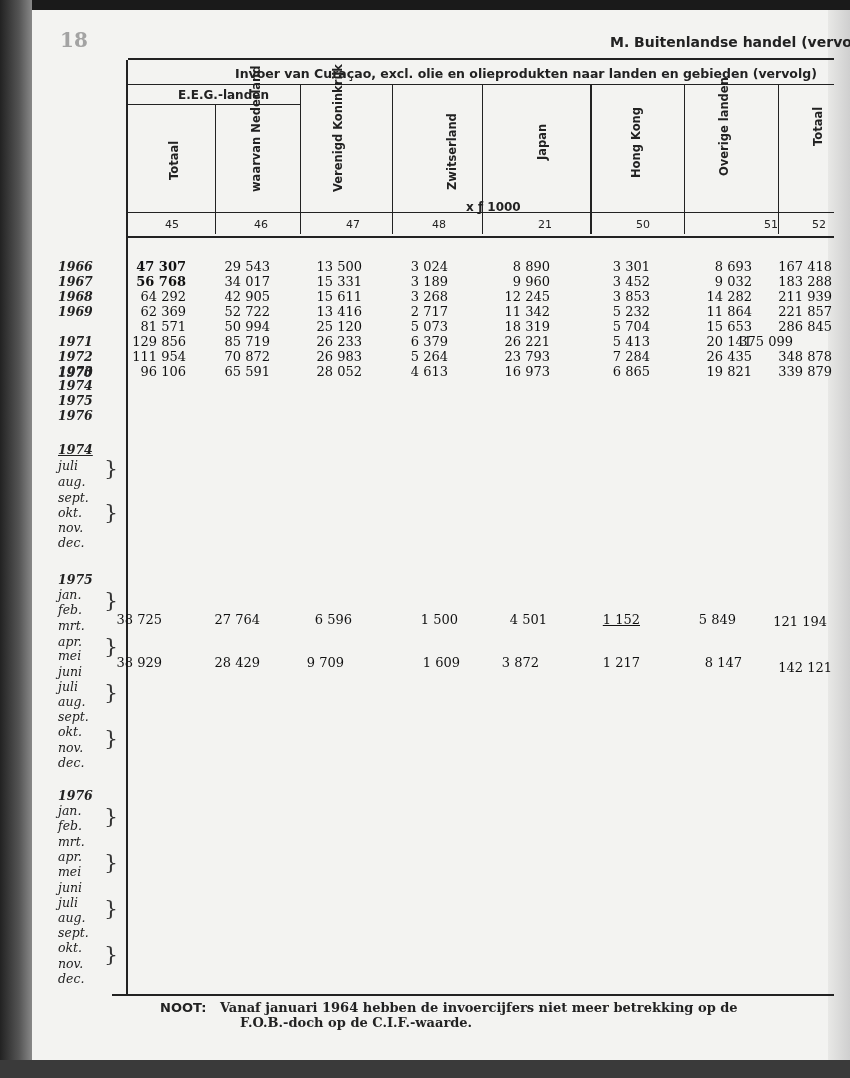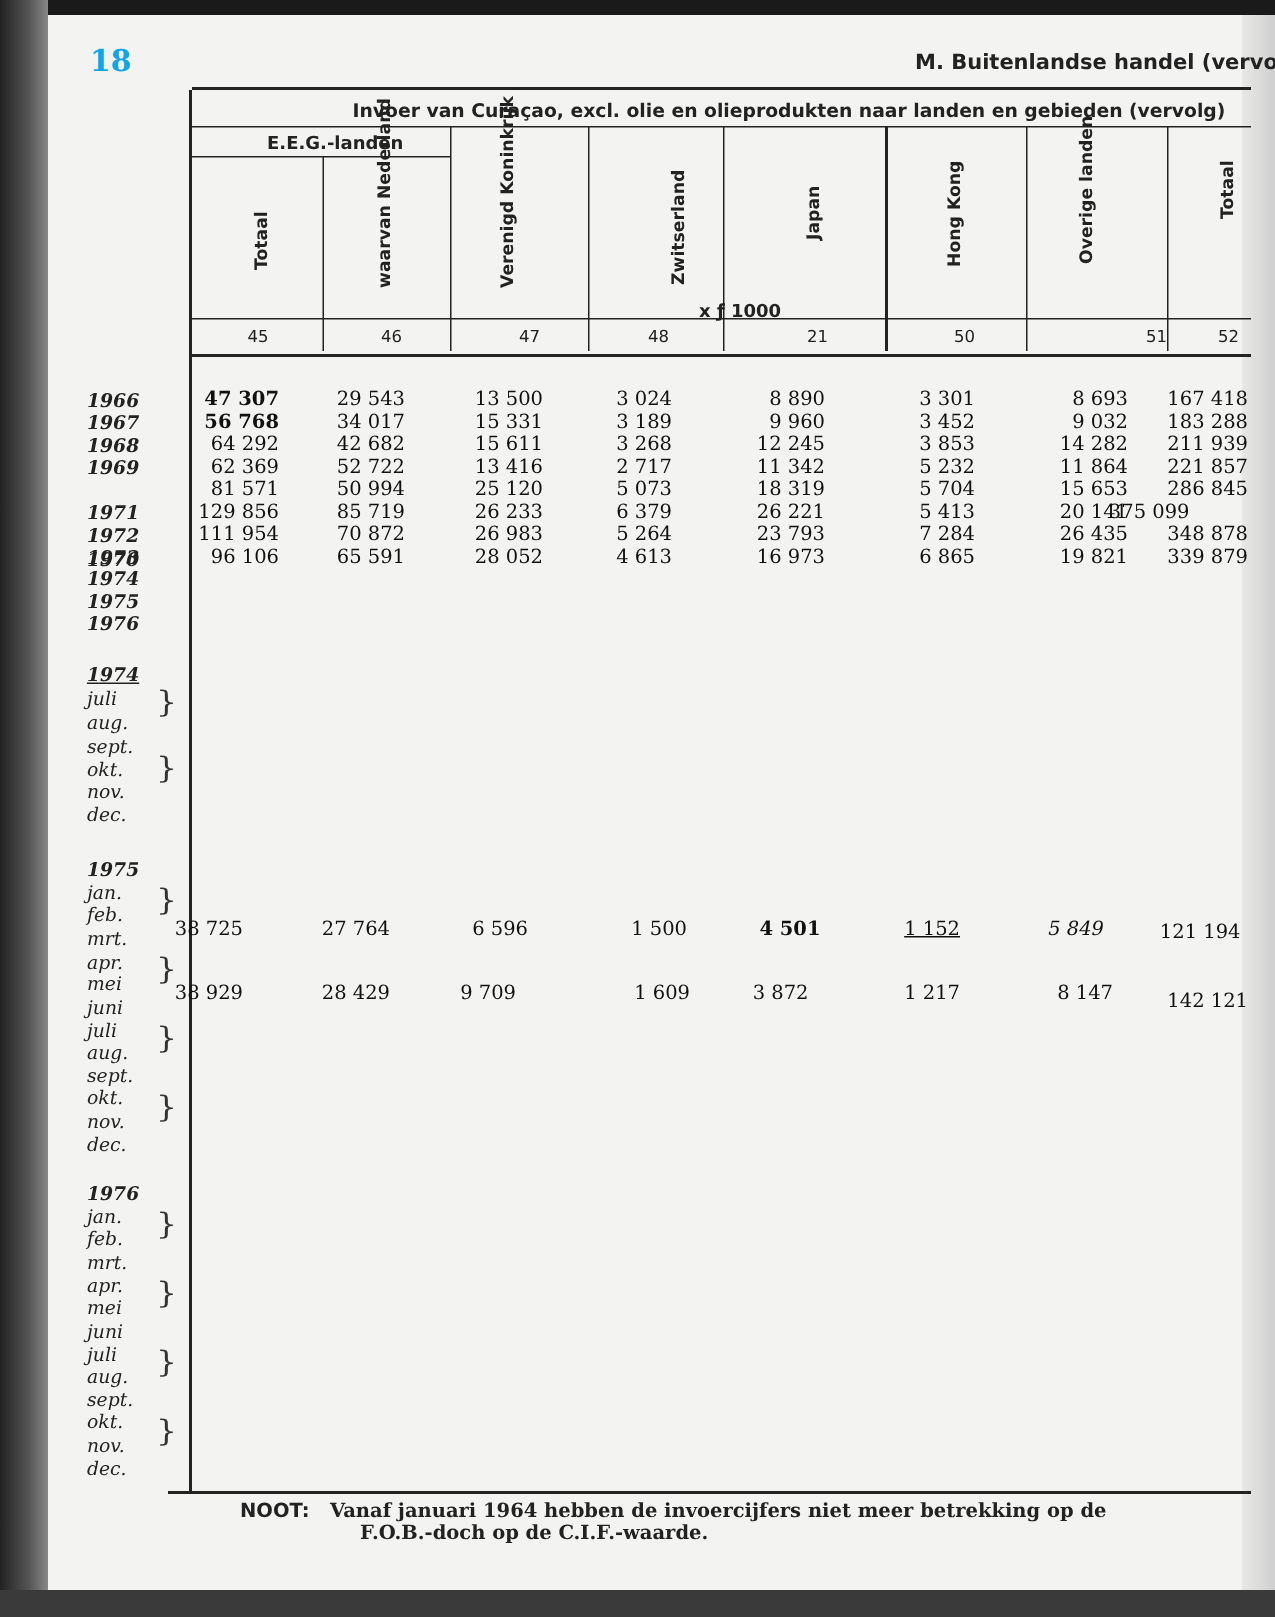--- a/index.html
+++ b/index.html
@@ -10,21 +10,21 @@
   }
   .page {
     position:absolute; left:32px; top:10px; width:818px; height:1050px;
     background:#f3f3f1;
   }
   .topbar { position:absolute; left:0; top:0; width:850px; height:10px; background:#1a1a1a; }
   .bottombar { position:absolute; left:0; top:1060px; width:850px; height:18px; background:#3a3a3a; }
   .leftedge { position:absolute; left:0; top:0; width:32px; height:1078px; background:linear-gradient(90deg,#222 0,#555 60%,#888 100%); }
   .rightedge { position:absolute; right:0; top:10px; width:22px; height:1050px; background:linear-gradient(90deg,#e8e8e6 0,#cfcfcf 100%); }
 
-  .pagenum { position:absolute; left:60px; top:28px; font-size:20px; font-weight:bold; color:#0ea5e9; }
+  .pagenum { position:absolute; left:60px; top:28px; font-size:20px; font-weight:bold; color:#a3a3a3; }
   .section { position:absolute; left:610px; top:34px; font-family:"DejaVu Sans", sans-serif; font-weight:bold; font-size:14px; color:#222; white-space:nowrap; }
 
   .hline { position:absolute; background:#222; }
   .vline { position:absolute; background:#222; }
 
   .hdr-title { position:absolute; left:235px; top:66px; font-family:"DejaVu Sans", sans-serif; font-size:12.5px; font-weight:bold; color:#222; white-space:nowrap; }
   .eeg { position:absolute; left:178px; top:88px; font-family:"DejaVu Sans", sans-serif; font-size:12px; font-weight:bold; color:#222; }
   .colhead {
     position:absolute; transform:rotate(-90deg); transform-origin:left top;
     font-family:"DejaVu Sans", sans-serif; font-weight:bold; font-size:11.5px; color:#222;
@@ -119,21 +119,21 @@
     <div class="num" style="left:190px;top:274px;">34 017</div>
     <div class="num" style="left:282px;top:274px;">15 331</div>
     <div class="num" style="left:368px;top:274px;">3 189</div>
     <div class="num" style="left:470px;top:274px;">9 960</div>
     <div class="num" style="left:570px;top:274px;">3 452</div>
     <div class="num" style="left:672px;top:274px;">9 032</div>
     <div class="num" style="left:752px;top:274px;">183 288</div>
   </div>
   <div>
     <div class="num" style="left:106px;top:289px;">64 292</div>
-    <div class="num" style="left:190px;top:289px;">42 682</div>
+    <div class="num" style="left:190px;top:289px;">42 905</div>
     <div class="num" style="left:282px;top:289px;">15 611</div>
     <div class="num" style="left:368px;top:289px;">3 268</div>
     <div class="num" style="left:470px;top:289px;">12 245</div>
     <div class="num" style="left:570px;top:289px;">3 853</div>
     <div class="num" style="left:672px;top:289px;">14 282</div>
     <div class="num" style="left:752px;top:289px;">211 939</div>
   </div>
   <div>
     <div class="num" style="left:106px;top:304px;">62 369</div>
     <div class="num" style="left:190px;top:304px;">52 722</div>
@@ -212,23 +212,23 @@
 <div class="brace" style="top:588px;">}</div>
 <div class="brace" style="top:634px;">}</div>
 <div class="brace" style="top:680px;">}</div>
 <div class="brace" style="top:726px;">}</div>
 
 <div>
   <div class="num" style="left:82px;top:612px;">38 725</div>
   <div class="num" style="left:180px;top:612px;">27 764</div>
   <div class="num" style="left:272px;top:612px;">6 596</div>
   <div class="num" style="left:378px;top:612px;">1 500</div>
-  <div class="num" style="left:467px;top:612px;font-weight:bold;">4 501</div>
+  <div class="num" style="left:467px;top:612px;">4 501</div>
   <div class="num" style="left:560px;top:612px;text-decoration:underline;">1 152</div>
-  <div class="num" style="left:656px;top:612px;font-style:italic;">5 849</div>
+  <div class="num" style="left:656px;top:612px;">5 849</div>
   <div class="num" style="left:747px;top:614px;">121 194</div>
 </div>
 <div>
   <div class="num" style="left:82px;top:655px;">38 929</div>
   <div class="num" style="left:180px;top:655px;">28 429</div>
   <div class="num" style="left:264px;top:655px;">9 709</div>
   <div class="num" style="left:380px;top:655px;">1 609</div>
   <div class="num" style="left:459px;top:655px;">3 872</div>
   <div class="num" style="left:560px;top:655px;">1 217</div>
   <div class="num" style="left:662px;top:655px;">8 147</div>

